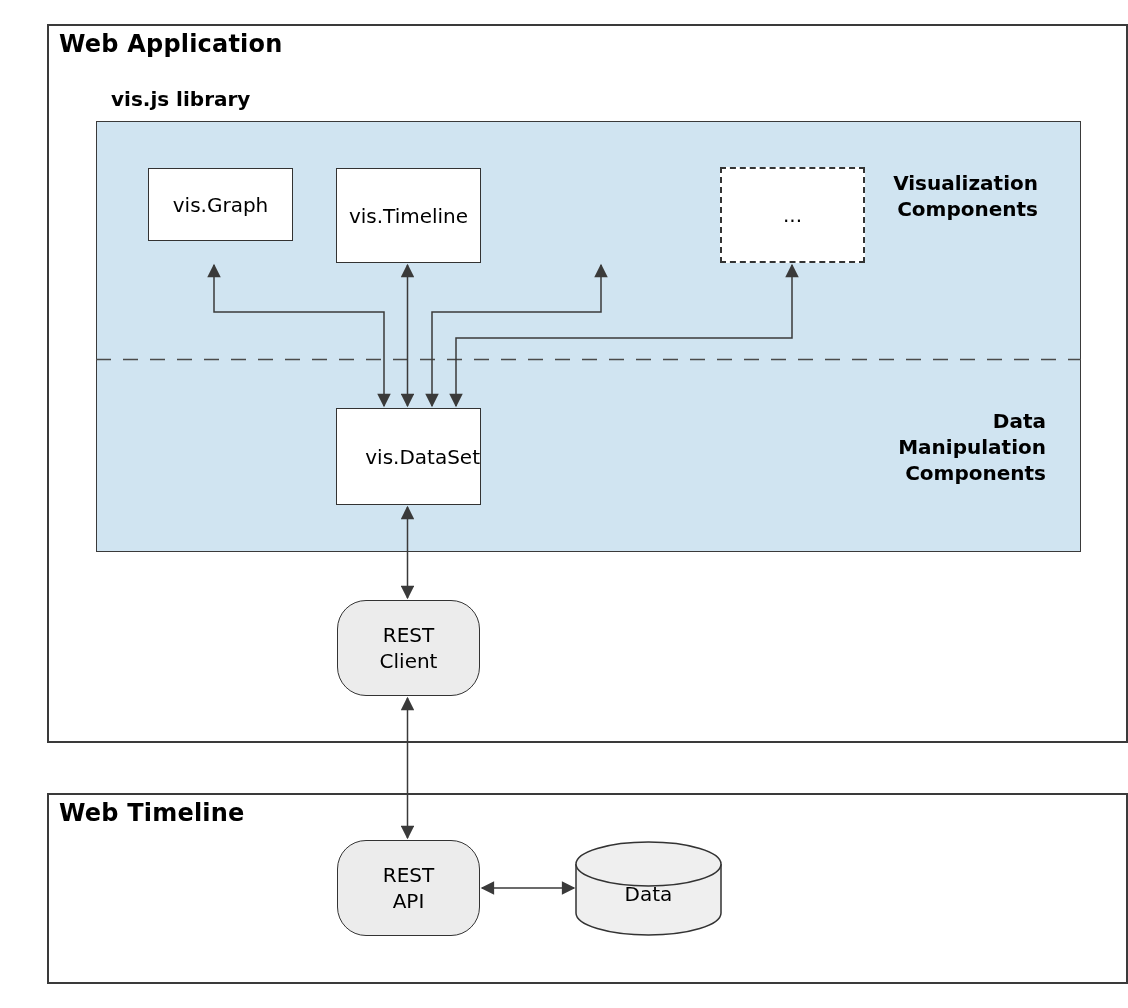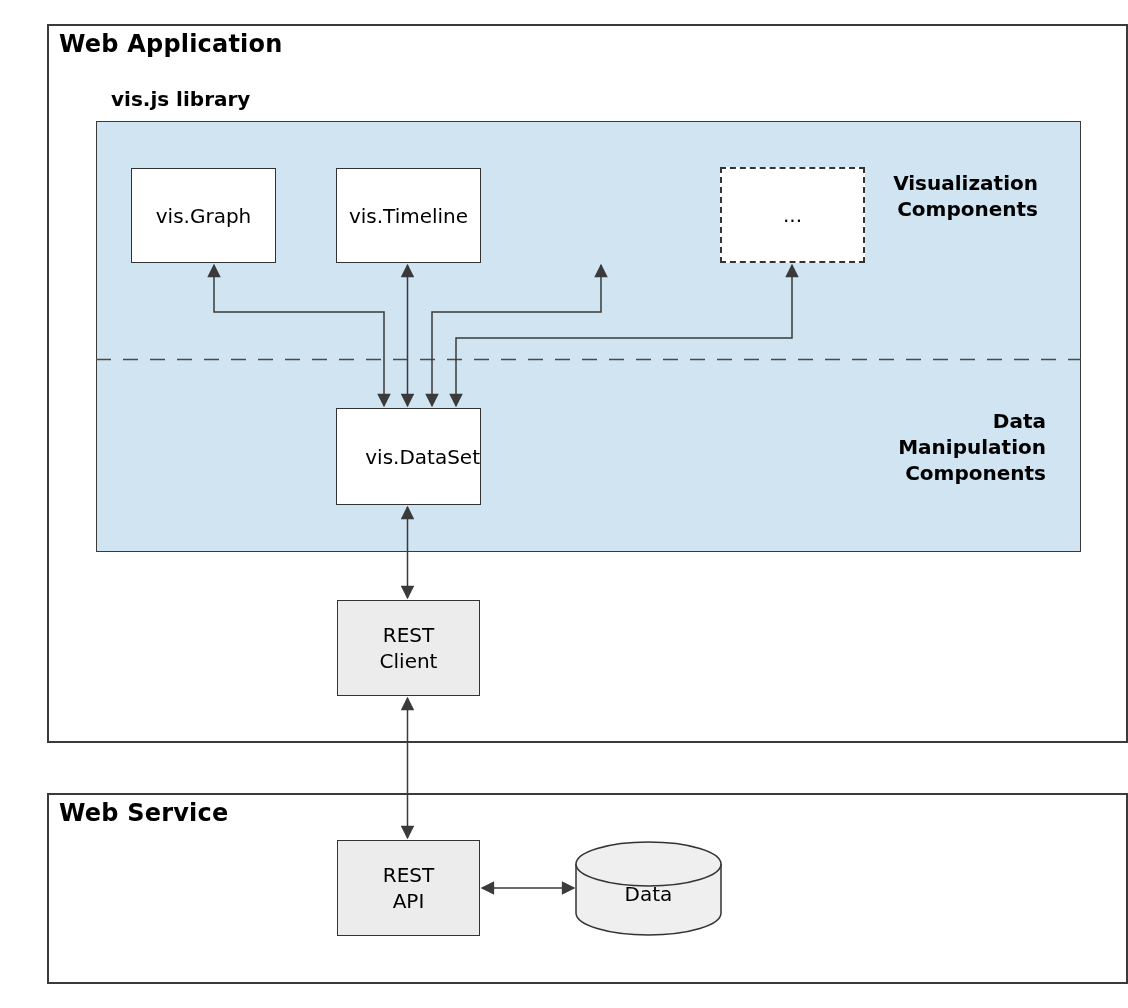--- a/index.html
+++ b/index.html
@@ -50,21 +50,21 @@
     background: #ffffff;
     display: flex;
     align-items: center;
     justify-content: center;
     text-align: center;
     font-size: 20px;
     line-height: 26px;
     white-space: pre-line;
   }
   .node.dashed { border: 2px dashed #333333; }
-  .node.gray { background: #ececec; }
+  .node.gray { background: #ececec; border-radius: 29px; }
   .side-label {
     position: absolute;
     font-weight: bold;
     font-size: 20px;
     line-height: 26px;
     text-align: right;
     white-space: pre-line;
   }
   .cyl-label {
     position: absolute;
@@ -76,21 +76,21 @@
 </style>
 </head>
 <body>
 
 <div class="canvas">
 
   <div class="frame" style="left:23px; top:24px; width:1081px; height:719px;"></div>
   <div class="frame" style="left:23px; top:793px; width:1081px; height:191px;"></div>
 
   <div class="frame-title" style="left:35px; top:30px;">Web Application</div>
-  <div class="frame-title" style="left:35px; top:799px;">Web Service</div>
+  <div class="frame-title" style="left:35px; top:799px;">Web Timeline</div>
 
   <div class="panel-title" style="left:87px; top:87px;">vis.js library</div>
   <div class="panel" style="left:72px; top:121px; width:985px; height:431px; background:#d0e4f1;"></div>
 
   <svg class="wires" viewBox="0 0 1128 1008">
     <defs>
       <marker id="arrowE" viewBox="0 0 10 10" refX="9" refY="5" markerWidth="10" markerHeight="9" orient="auto">
         <path d="M0,0 L10,5 L0,10 z" fill="#3a3a3a"></path>
       </marker>
       <marker id="arrowS" viewBox="0 0 10 10" refX="9" refY="5" markerWidth="10" markerHeight="9" orient="auto-start-reverse">
@@ -110,21 +110,21 @@
     <path d="M383.5,698 L383.5,838" fill="none" stroke="#3a3a3a" stroke-width="1.5" marker-start="url(#arrowS)" marker-end="url(#arrowE)"></path>
 
     <path d="M458,888 L550,888" fill="none" stroke="#3a3a3a" stroke-width="1.5" marker-start="url(#arrowS)" marker-end="url(#arrowE)"></path>
 
     <g>
       <path d="M552,864 L552,913 A72.5,22 0 0 0 697,913 L697,864" fill="#efefef" stroke="#333333" stroke-width="1.5"></path>
       <ellipse cx="624.5" cy="864" rx="72.5" ry="22" fill="#efefef" stroke="#333333" stroke-width="1.5"></ellipse>
     </g>
   </svg>
 
-  <div class="node" style="left:107px; top:168px; width:145px; height:95px;">
+  <div class="node" style="left:124px; top:168px; width:145px; height:73px;">
     <span>vis.Graph</span>
   </div>
   <div class="node" style="left:312px; top:168px; width:145px; height:95px;">
     <span>vis.Timeline</span>
   </div>
   <div class="node dashed" style="left:696px; top:167px; width:145px; height:96px;">
     <span>...</span>
   </div>
 
   <div class="side-label" style="left:814px; top:170px; width:200px;">Visualization

